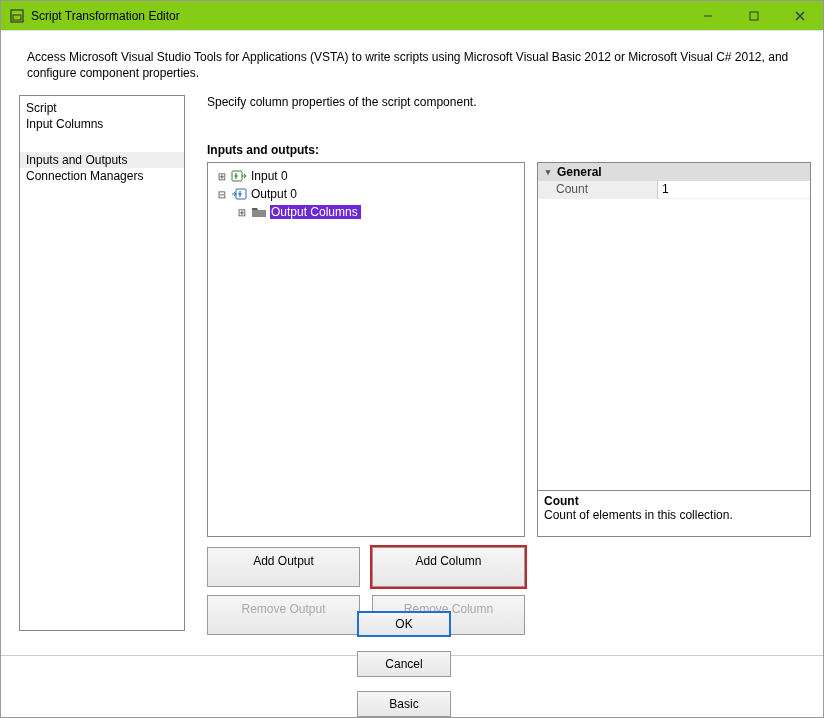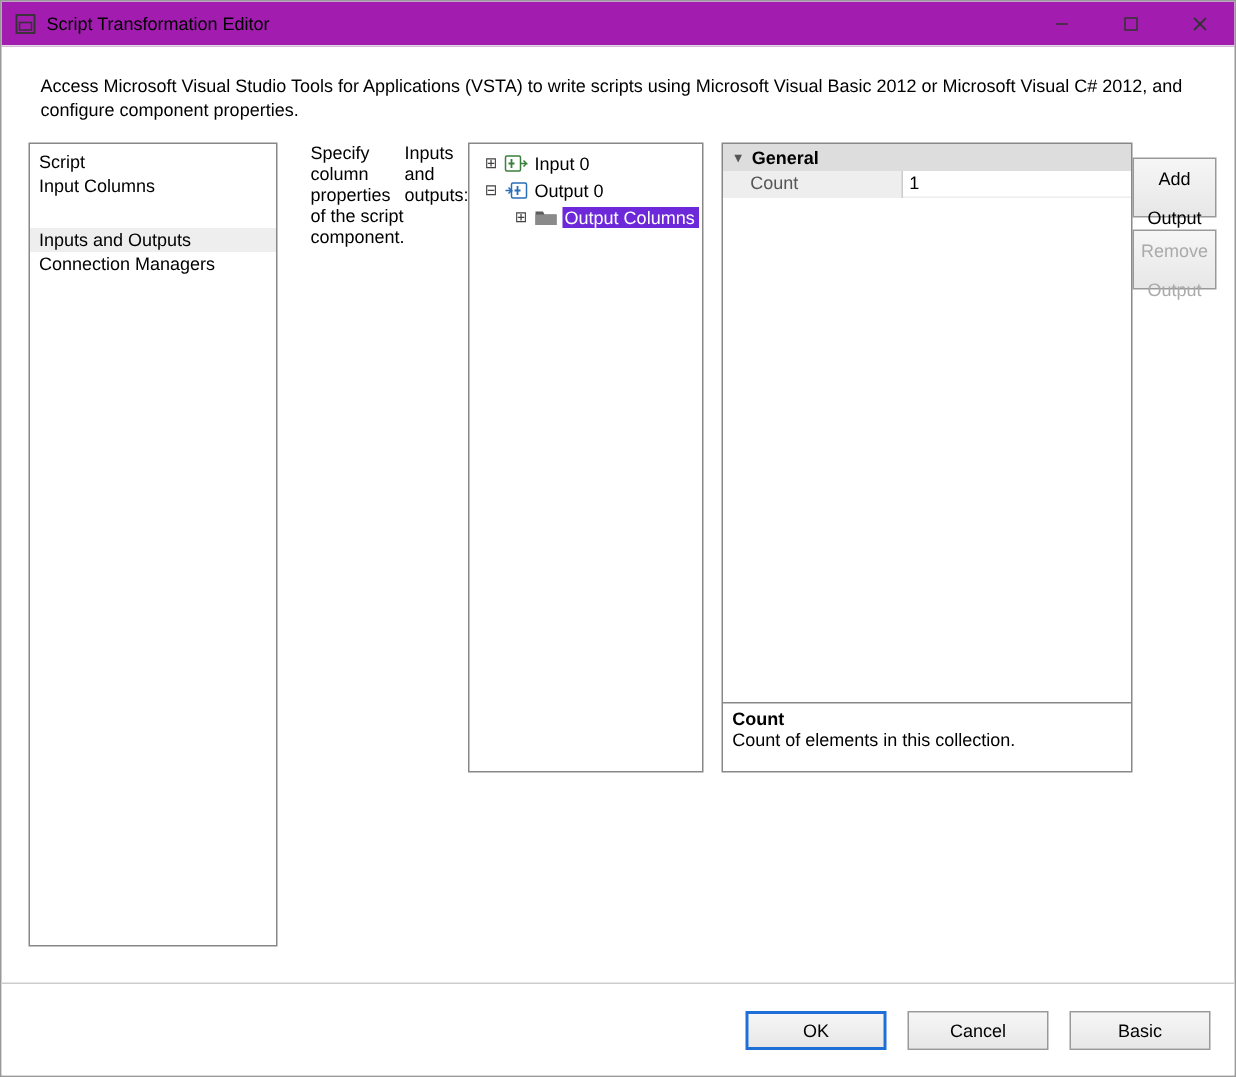--- a/index.html
+++ b/index.html
@@ -12,21 +12,21 @@
     width:824px; height:718px;
     position:relative;
     border:1px solid #999;
   }
   
   .titlebar {
     height:30px;
     display:flex;
     align-items:center;
     border-bottom:1px solid #ddd;
-    background:#a21caf;
+    background:#84cc16;
   }
   .titlebar .icon {
     width:16px; height:16px;
     margin-left:8px; margin-right:6px;
     display:flex; align-items:center; justify-content:center;
   }
   .titlebar .title { flex:0 0 auto; }
   .titlebar .spacer { flex:1; }
   .winbtn {
     width:46px; height:30px;
@@ -59,24 +59,24 @@
     white-space:nowrap;
   }
   .navitem.selected {
     background:#eee;
     margin-top:20px;
   }
   
   .rightcol {
     flex:1;
     display:flex;
-    flex-direction:row;
+    flex-direction:column;
   }
   .instr { margin-bottom:34px; }
-  .ioLabel { margin-bottom:5px; }
+  .ioLabel { margin-bottom:5px;font-weight:bold; }
   .split {
     display:flex;
     gap:12px;
     height:420px;
   }
   .treepanel {
     flex:1;
     border:1px solid #888;
     background:#fff;
     padding:4px 2px;
@@ -148,20 +148,21 @@
     position:absolute;
     left:0; right:0; bottom:0;
     height:62px;
     border-top:1px solid #ccc;
     display:flex;
     justify-content:flex-end;
     align-items:center;
     padding-right:16px;
     gap:14px;
     background:#fff;
+    flex-direction:column;
   }
   .fbtn {
     width:94px; height:26px;
     border:1px solid #999;
     background: linear-gradient(#f6f6f6,#e7e7e7);
     text-align:center;
     line-height:24px;
     cursor:default;
   }
   .fbtn.default { border:2px solid #1e6fd6; line-height:22px; }
@@ -264,20 +265,24 @@
           <div>Count of elements in this collection.</div>
         </div>
       </div>
     </div>
 
     <div class="btnrow" style="width:calc(100% - 286px);">
       <div class="col">
         <div class="btn">Add Output</div>
         <div class="btn disabled">Remove Output</div>
       </div>
+      <div class="col">
+        <div class="btn highlight">Add Column</div>
+        <div class="btn disabled">Remove Column</div>
+      </div>
     </div>
   </div>
 </div>
 
 <div class="footer">
   <div class="fbtn default">OK</div>
   <div class="fbtn">Cancel</div>
   <div class="fbtn">Basic</div>
 </div>
 

